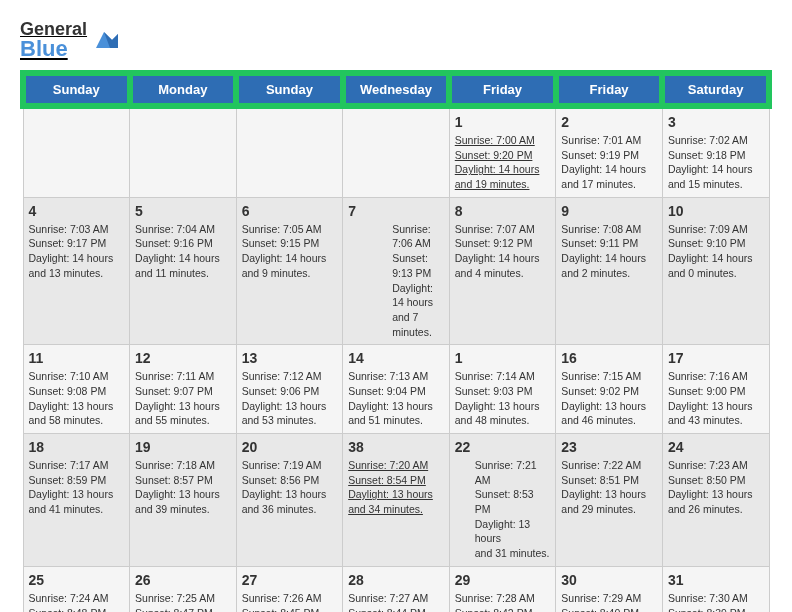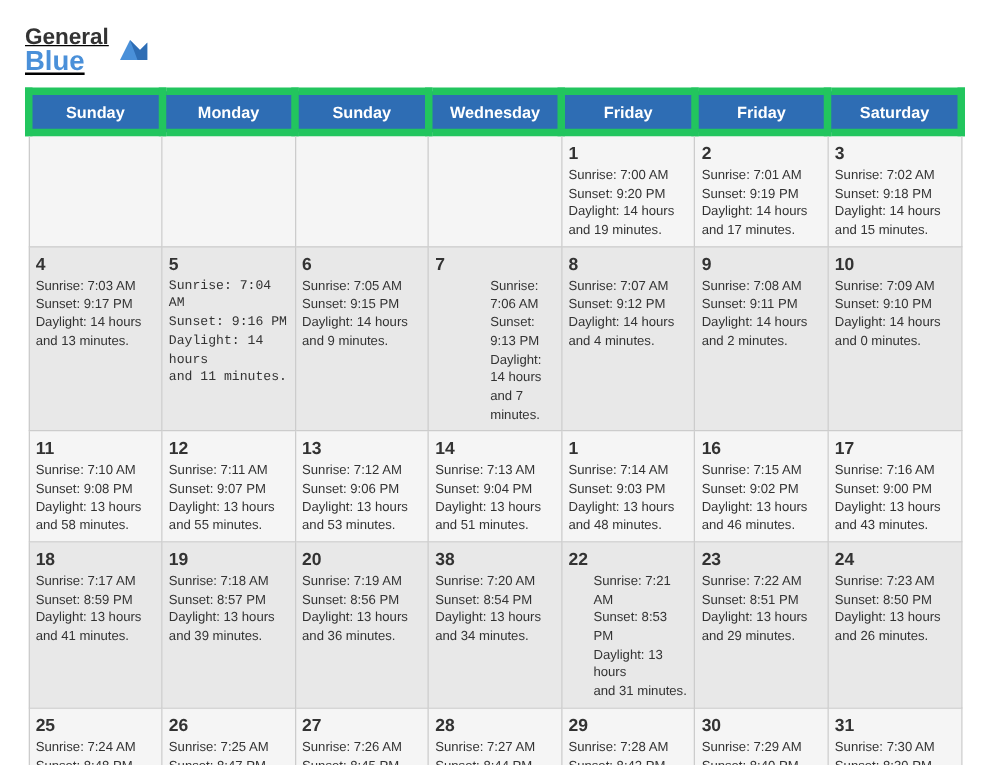--- a/index.html
+++ b/index.html
@@ -114,21 +114,21 @@
       </tr>
   </thead>
   <tbody id="calendar-body">
   <tr>
         <td class="empty"></td>
         <td class="empty"></td>
         <td class="empty"></td>
         <td class="empty"></td>
         <td>
           <span class="day-num">1</span>
-          <div class="day-info" style="white-space: pre-line;">Sunrise: 7:00 AM
+          <div class="day-info" style="white-space: pre-line; text-decoration: underline;">Sunrise: 7:00 AM
 Sunset: 9:20 PM
 Daylight: 14 hours
 and 19 minutes.</div>
         </td>
         <td>
           <span class="day-num">2</span>
           <div class="day-info" style="white-space: pre-line;">Sunrise: 7:01 AM
 Sunset: 9:19 PM
 Daylight: 14 hours
 and 17 minutes.</div>
@@ -144,21 +144,21 @@
       <tr>
         <td>
           <span class="day-num">4</span>
           <div class="day-info" style="white-space: pre-line;">Sunrise: 7:03 AM
 Sunset: 9:17 PM
 Daylight: 14 hours
 and 13 minutes.</div>
         </td>
         <td>
           <span class="day-num">5</span>
-          <div class="day-info" style="white-space: pre-line; font-family: Liberation Mono, monospace;">Sunrise: 7:04 AM
+          <div class="day-info" style="white-space: pre-line;">Sunrise: 7:04 AM
 Sunset: 9:16 PM
 Daylight: 14 hours
 and 11 minutes.</div>
         </td>
         <td>
           <span class="day-num">6</span>
           <div class="day-info" style="white-space: pre-line;">Sunrise: 7:05 AM
 Sunset: 9:15 PM
 Daylight: 14 hours
 and 9 minutes.</div>
@@ -260,21 +260,21 @@
         </td>
         <td>
           <span class="day-num">20</span>
           <div class="day-info" style="white-space: pre-line;">Sunrise: 7:19 AM
 Sunset: 8:56 PM
 Daylight: 13 hours
 and 36 minutes.</div>
         </td>
         <td>
           <span class="day-num">38</span>
-          <div class="day-info" style="white-space: pre-line;">Sunrise: 7:20 AM
+          <div class="day-info" style="white-space: pre-line; text-decoration: underline;">Sunrise: 7:20 AM
 Sunset: 8:54 PM
 Daylight: 13 hours
 and 34 minutes.</div>
         </td>
         <td>
           <span class="day-num">22</span>
           <div class="day-info" style="white-space: pre-line; margin-left: 20px;">Sunrise: 7:21 AM
 Sunset: 8:53 PM
 Daylight: 13 hours
 and 31 minutes.</div>

